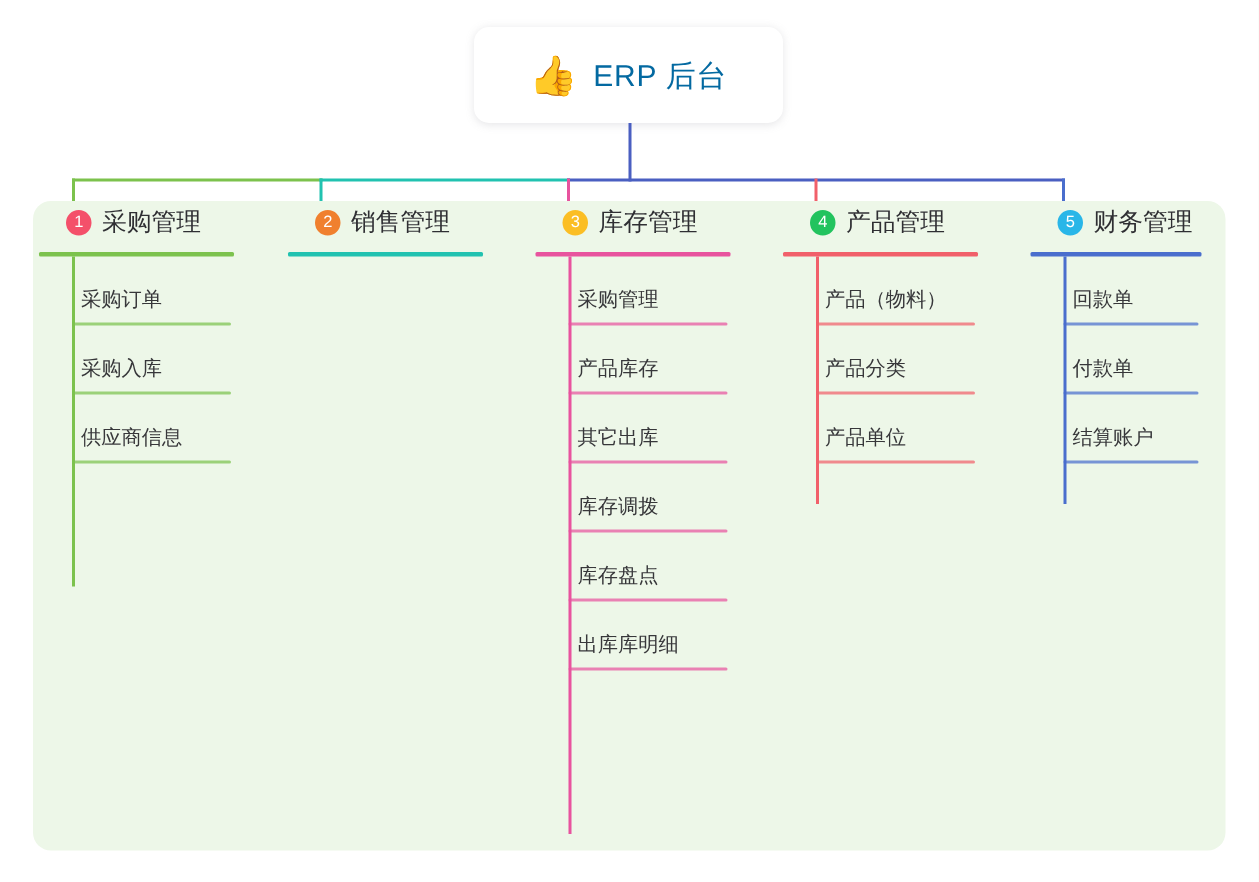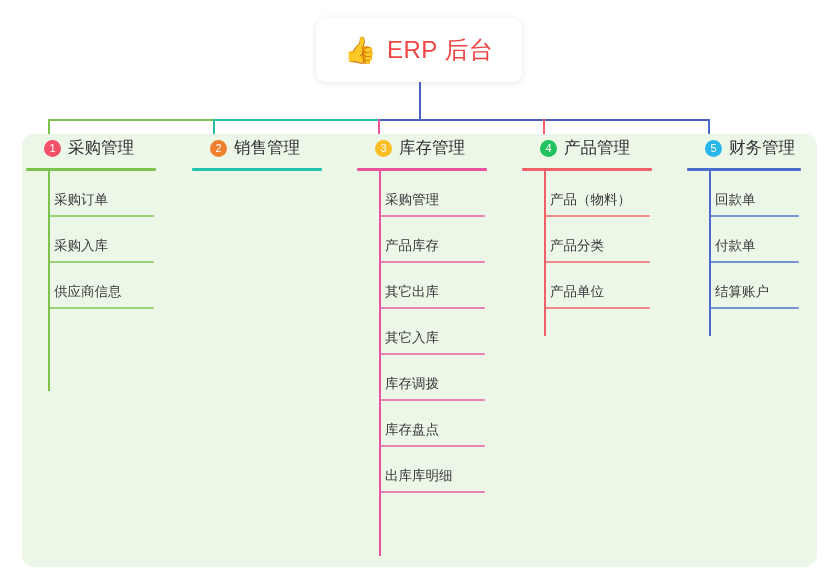--- a/index.html
+++ b/index.html
@@ -31,22 +31,22 @@
     justify-content: center;
     gap: 10px;
     box-sizing: border-box;
   }
   #root-card .thumb {
     font-size: 26px;
     line-height: 1;
     color: #f5b731;
   }
   #root-card .root-title {
-    font-size: 24px;
-    color: #ef4444;
+    font-size: 20px;
+    color: #0369a1;
     letter-spacing: 0.5px;
     white-space: nowrap;
   }
 
   
   .conn {
     position: absolute;
   }
 
   
@@ -192,24 +192,20 @@
         </div>
         <div class="item">
           <span class="item-label">产品库存</span>
           <span class="item-rule" style="background: rgb(232, 83, 158); opacity: 0.72; width: 106px;"></span>
         </div>
         <div class="item">
           <span class="item-label">其它出库</span>
           <span class="item-rule" style="background: rgb(232, 83, 158); opacity: 0.72; width: 106px;"></span>
         </div>
         <div class="item">
-          <span class="item-label">其它入库</span>
-          <span class="item-rule" style="background: rgb(232, 83, 158); opacity: 0.72; width: 106px;"></span>
-        </div>
-        <div class="item">
           <span class="item-label">库存调拨</span>
           <span class="item-rule" style="background: rgb(232, 83, 158); opacity: 0.72; width: 106px;"></span>
         </div>
         <div class="item">
           <span class="item-label">库存盘点</span>
           <span class="item-rule" style="background: rgb(232, 83, 158); opacity: 0.72; width: 106px;"></span>
         </div>
         <div class="item">
           <span class="item-label">出库库明细</span>
           <span class="item-rule" style="background: rgb(232, 83, 158); opacity: 0.72; width: 106px;"></span>

